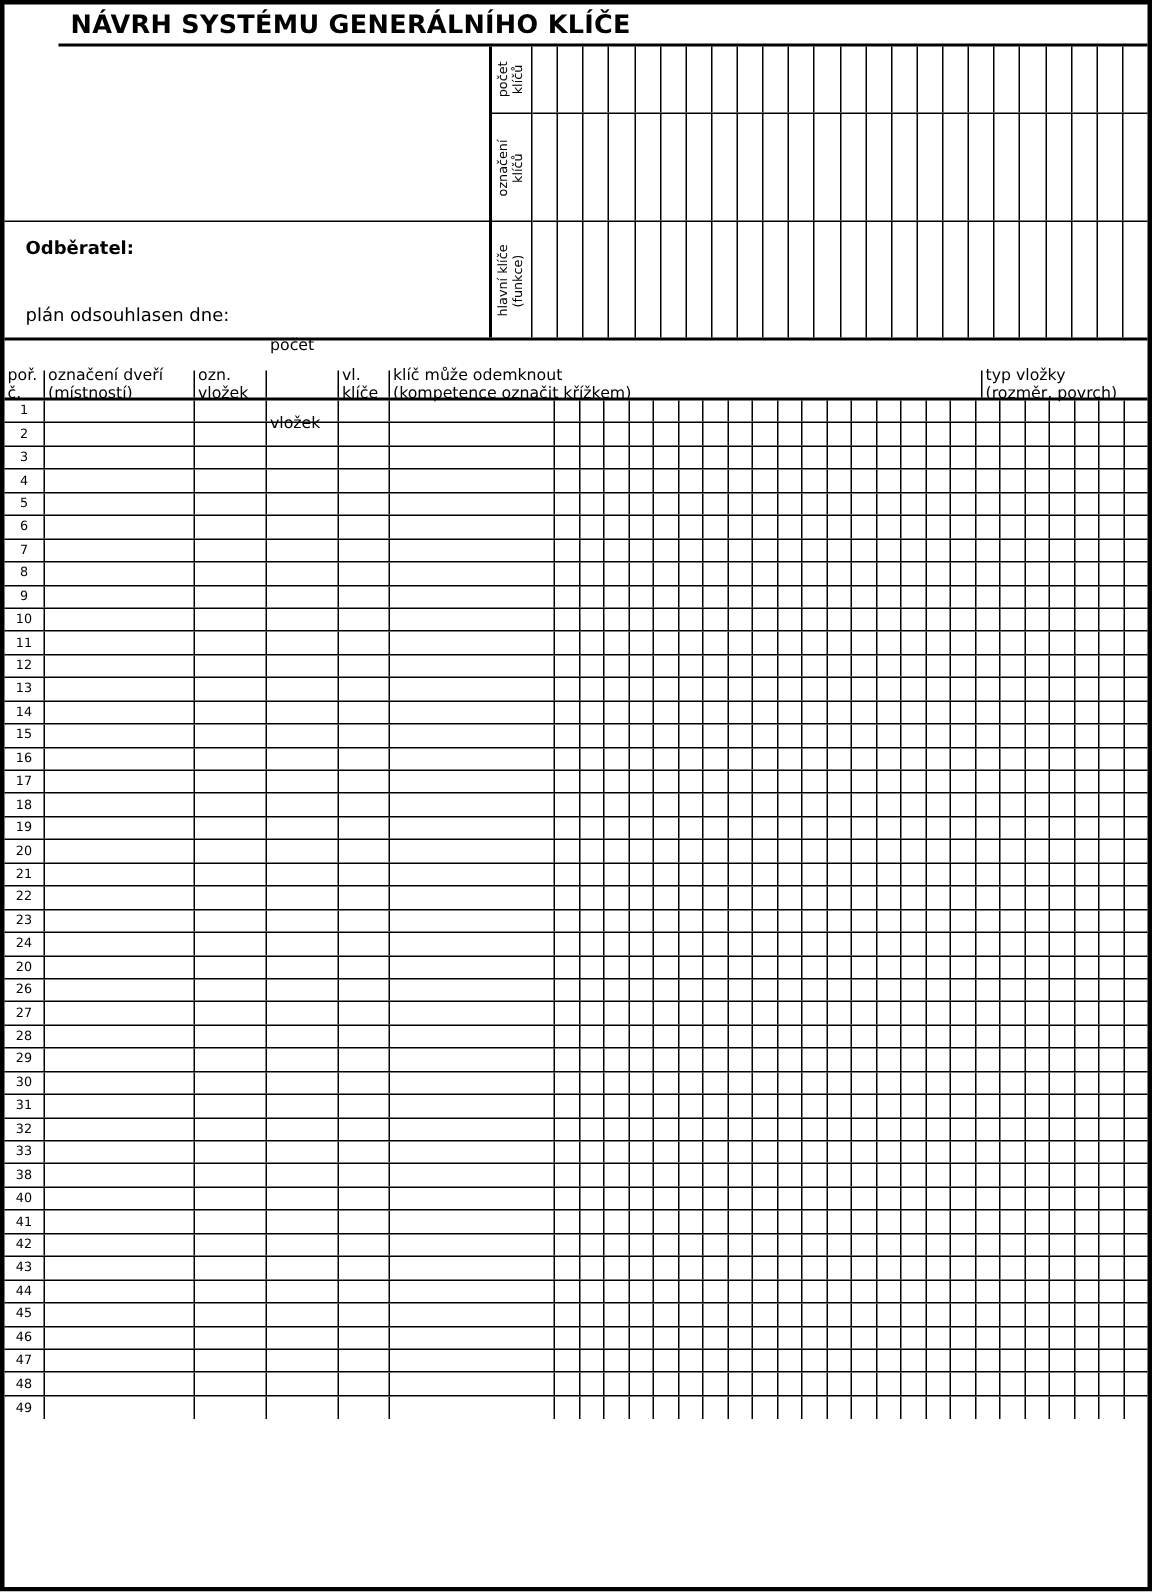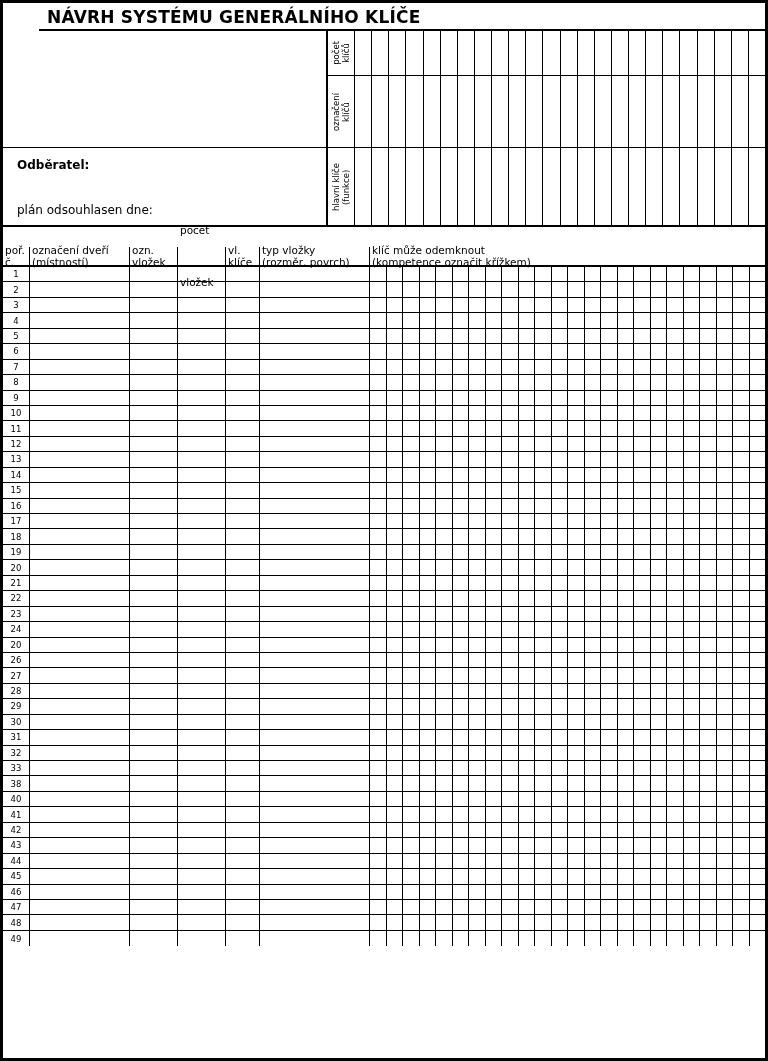--- a/index.html
+++ b/index.html
@@ -331,27 +331,27 @@
       <span class="l2">vložek</span>
     </div>
     <div class="ch w-pocet">
       <span>počet</span>
       <span class="l2">vložek</span>
     </div>
     <div class="ch w-vl">
       <span>vl.</span>
       <span class="l2">klíče</span>
     </div>
+    <div class="ch w-rest">
+      <span>klíč může odemknout</span>
+      <span class="l2">(kompetence označit křížkem)</span>
+    </div>
     <div class="ch w-typ">
       <span>typ vložky</span>
       <span class="l2">(rozměr, povrch)</span>
-    </div>
-    <div class="ch w-rest">
-      <span>klíč může odemknout</span>
-      <span class="l2">(kompetence označit křížkem)</span>
     </div>
   </div>
 
   <div class="body-rows" id="body-rows">
       <div class="row">
         <div class="cell w-por num">1</div>
         <div class="cell w-dvere"></div>
         <div class="cell w-ozn"></div>
         <div class="cell w-pocet"></div>
         <div class="cell w-vl"></div>

